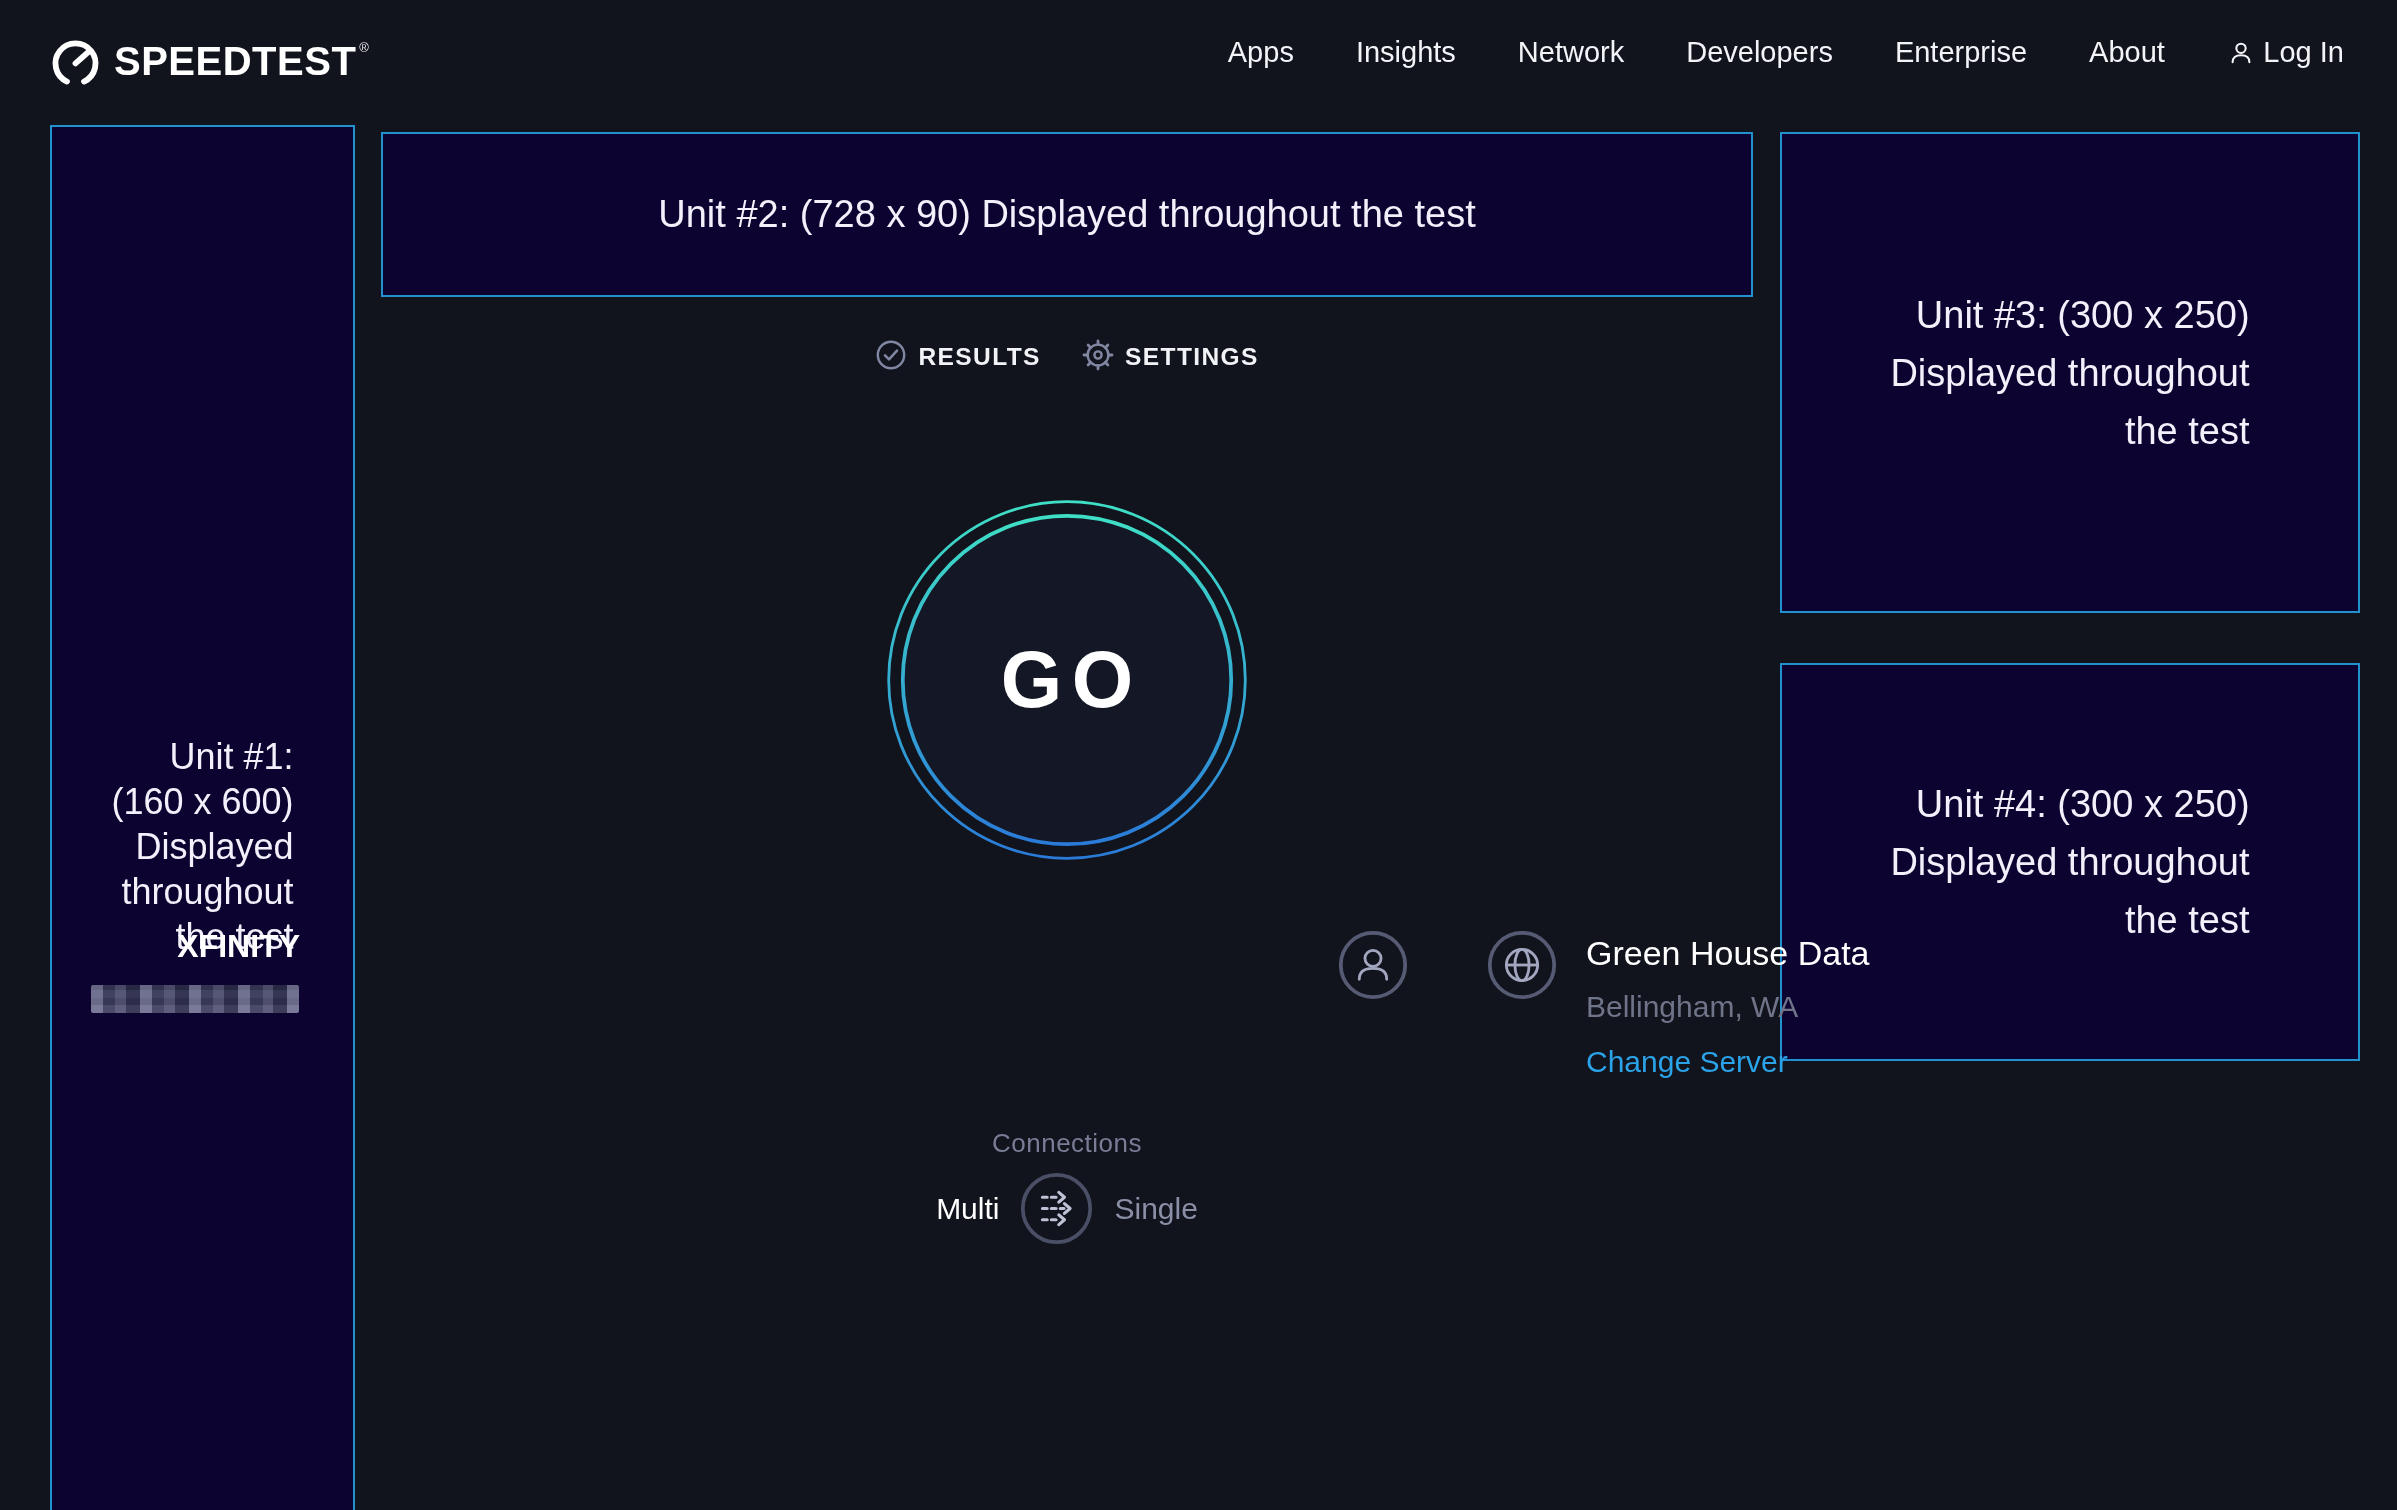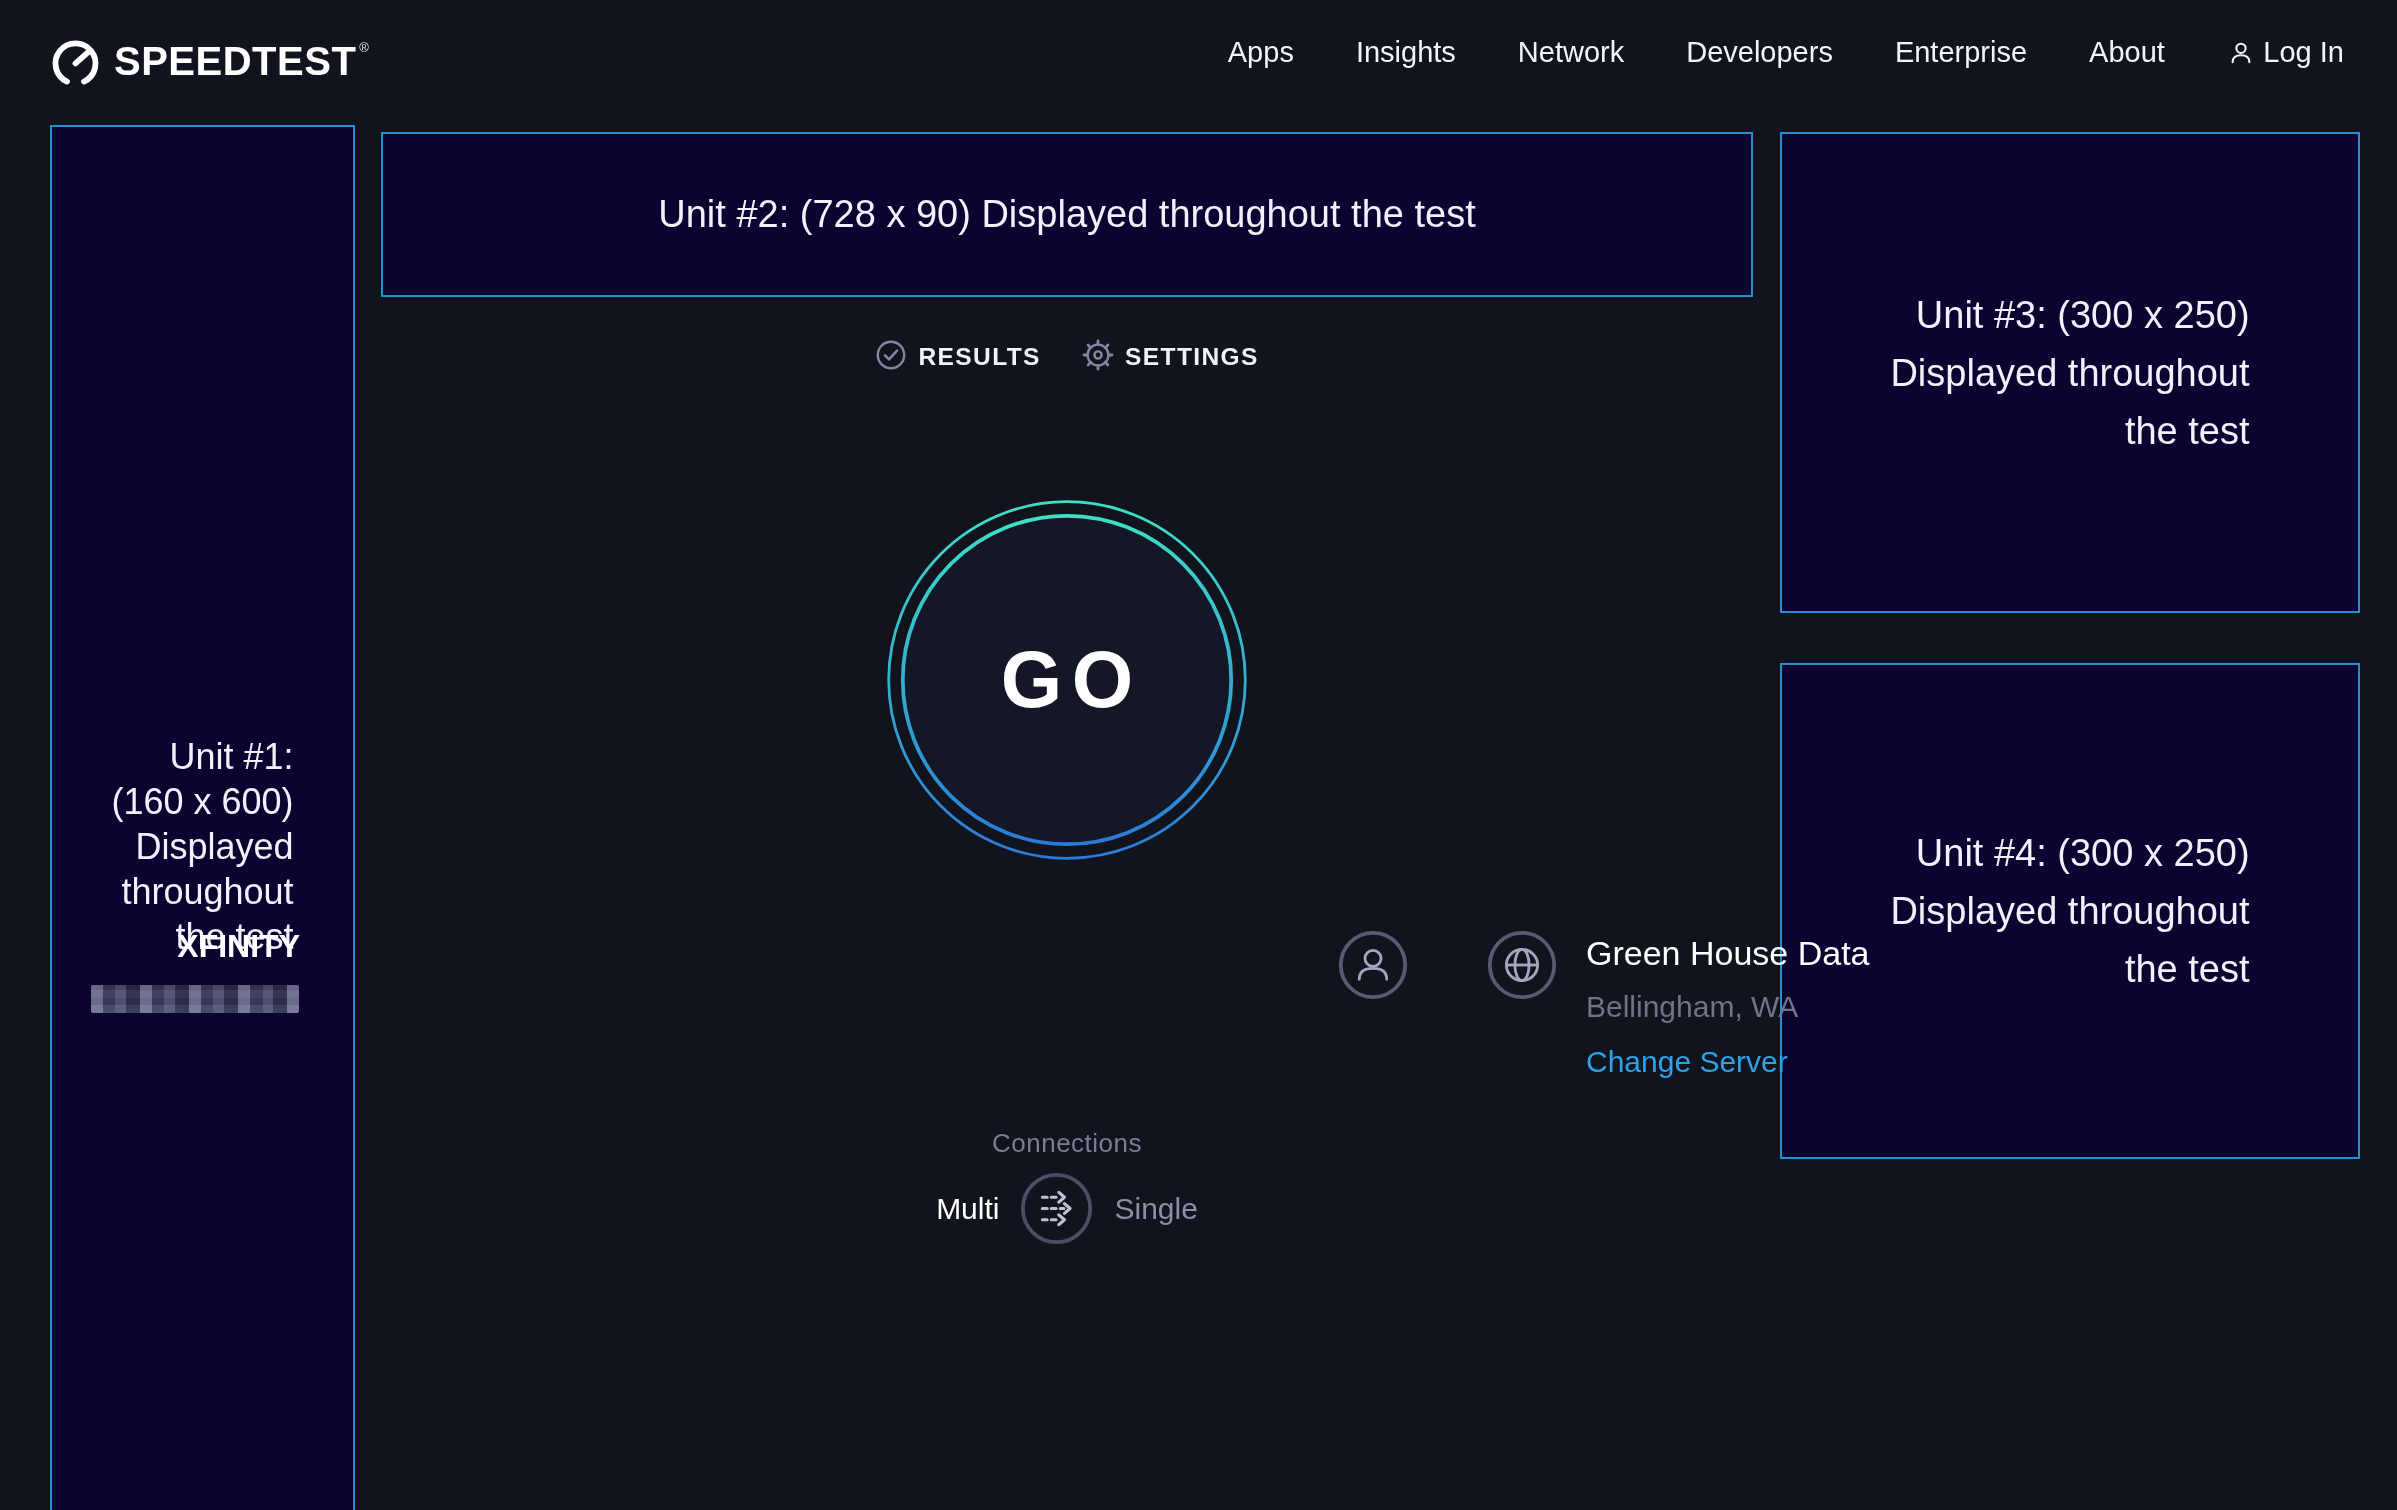--- a/index.html
+++ b/index.html
@@ -20,21 +20,21 @@
   
   .ad{position:absolute;background:#0d0330;border:2.8px solid #2191d0;box-sizing:border-box;
       display:flex;align-items:center;justify-content:center;text-align:center;cursor:pointer;}
   .ad-text{color:#f2f0fa;white-space:pre-line;text-align:right;}
   .ad-u1{left:50px;top:125px;width:305px;height:1443px;}
   .ad-u1 .ad-text{font-size:36px;line-height:45px;}
   .ad-u2{left:381px;top:132px;width:1372px;height:165px;}
   .ad-u2 .ad-text{font-size:38px;}
   .ad-u3{left:1780px;top:132px;width:580px;height:481px;}
   .ad-u3 .ad-text{font-size:38px;line-height:58px;}
-  .ad-u4{left:1780px;top:663px;width:580px;height:496px;}
+  .ad-u4{left:1780px;top:663px;width:580px;height:398px;}
   .ad-u4 .ad-text{font-size:38px;line-height:58px;}
   .ad-u5{left:381px;top:1298px;width:1372px;height:169px;}
   .ad-u5 .ad-text{font-size:38px;}
 
   
   .centercol{position:absolute;left:381px;top:0;width:1372px;height:1510px;pointer-events:none;}
   .centercol > *{pointer-events:auto;}
 
   .tabsrow{position:absolute;left:0;top:339px;width:100%;display:flex;justify-content:center;gap:41px;}
   .tab{display:flex;align-items:center;gap:11.3px;cursor:pointer;}

